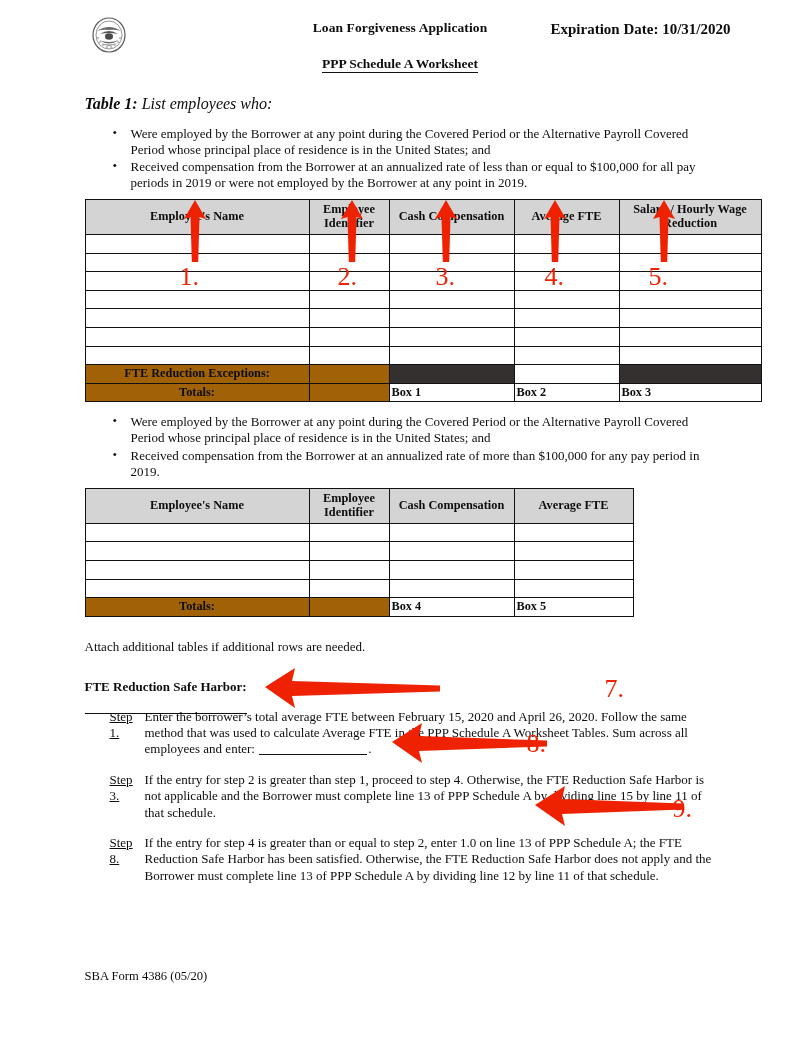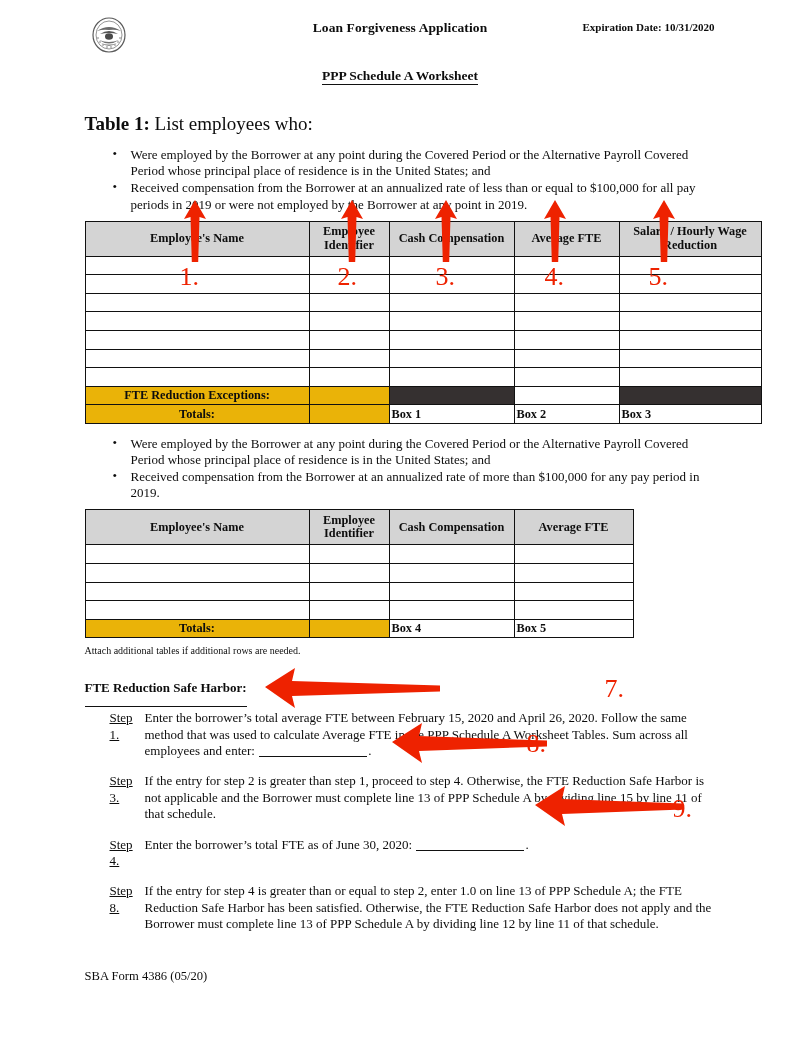--- a/index.html
+++ b/index.html
@@ -38,44 +38,45 @@
     left: 0;
     right: 0;
     top: 20px;
     text-align: center;
     font-weight: bold;
     font-size: 13.5px;
     letter-spacing: .1px;
   }
   .expiration {
     position: absolute;
-    right: 49px;
+    right: 33px;
     top: 21px;
     font-weight: bold;
-    font-size: 11px;
+    font-size: 15px;
   }
   .worksheet-title {
     text-align: center;
     font-weight: bold;
     font-size: 13.5px;
-    margin-top: 16px;
+    margin-top: 4px;
   }
   .worksheet-title span {
     border-bottom: 1.4px solid #111;
     padding-bottom: 1px;
   }
 
   
   .content {
     padding: 0 45px 0 48px;
   }
   .tbl-intro {
-    font-size: 19px;
-    margin-top: 28px;
+    font-size: 16px;
+    margin-top: 22px;
     line-height: 1.22;
+    font-style: italic;
   }
   .tbl-intro .lbl { font-weight: bold; }
   ul.bullets {
     margin: 12px 0 0 0;
     padding-left: 46px;
     list-style: none;
   }
   ul.bullets li {
     font-size: 13px;
     line-height: 1.24;
@@ -108,49 +109,49 @@
     padding: 0 2px;
     background: #ffffff;
   }
   table.form th {
     background: #d4d4d4;
     height: 34px;
     line-height: 1.12;
   }
   table.form td.data { height: 17.6px; }
   table.form td.shade {
-    background: #eab308;
+    background: #a16207;
     height: 17.6px;
     font-family: Liberation Serif, serif;
   }
   table.form td.dark {
     background: #353030;
     height: 17.6px;
   }
   table.form td.boxlbl {
     text-align: left;
     height: 17.6px;
     font-weight: bold;
   }
   #table1 { width: 676px; }
   #table2 { width: 548px; }
 
   
   .attach-note {
-    font-size: 10px;
-    margin-top: 7px;
+    font-size: 13px;
+    margin-top: 22px;
   }
   .safe-harbor-title {
     font-size: 13px;
     font-weight: bold;
     margin-top: 24px;
   }
   .safe-harbor-title span {
     border-bottom: 1.4px solid #111;
-    padding-bottom: 11px;
+    padding-bottom: 19px;
   }
 
   
   .steps { margin-top: 14px; }
   .step {
     display: flex;
     font-size: 13px;
     line-height: 1.26;
     margin-top: 14px;
   }
@@ -391,24 +392,20 @@
     <div class="steps" id="steps">
         <div class="step">
           <div class="step-no">Step 1.</div>
           <div class="step-body">Enter the borrower’s total average FTE between February 15, 2020 and April 26, 2020.  Follow the same method that was used to calculate Average FTE in the PPP Schedule A Worksheet Tables.  Sum across all employees and enter: <span class="blank-line"></span>.</div>
         </div>
         <div class="step">
           <div class="step-no">Step 3.</div>
           <div class="step-body">If the entry for step 2 is greater than step 1, proceed to step 4.  Otherwise, the FTE Reduction Safe Harbor is not applicable and the Borrower must complete line 13 of PPP Schedule A by dividing line 15 by line 11 of that schedule.</div>
         </div>
         <div class="step">
-          <div class="step-no">Step 4.</div>
-          <div class="step-body">Enter the borrower’s total FTE as of June 30, 2020: <span class="blank-line"></span>.</div>
-        </div>
-        <div class="step">
           <div class="step-no">Step 8.</div>
           <div class="step-body">If the entry for step 4 is greater than or equal to step 2, enter 1.0 on line 13 of PPP Schedule A; the FTE Reduction Safe Harbor has been satisfied.  Otherwise, the FTE Reduction Safe Harbor does not apply and the Borrower must complete line 13 of PPP Schedule A by dividing line 12 by line 11 of that schedule.</div>
         </div>
       </div>
 
   </div>
 
   <div class="footer">SBA Form 4386 (05/20)</div>
 
   <svg class="overlay" id="ann-svg" viewBox="0 0 800 1042" width="800" height="1042">

